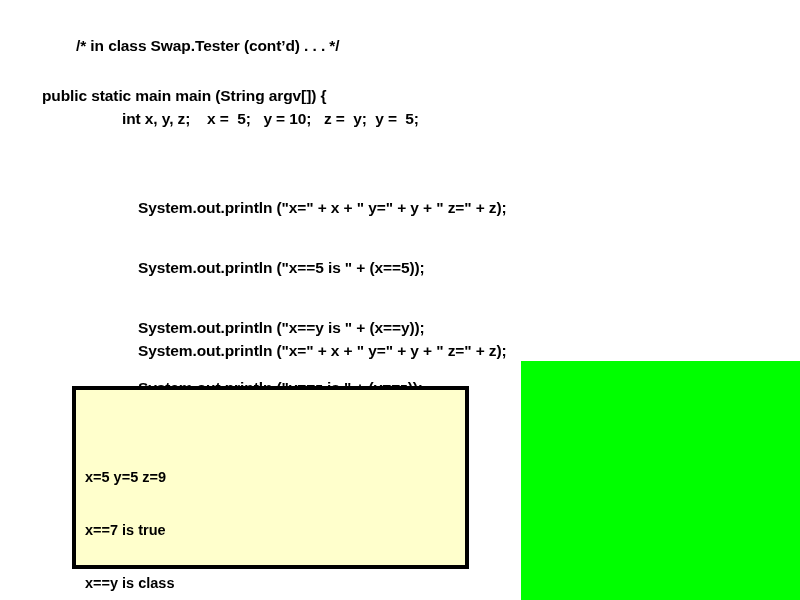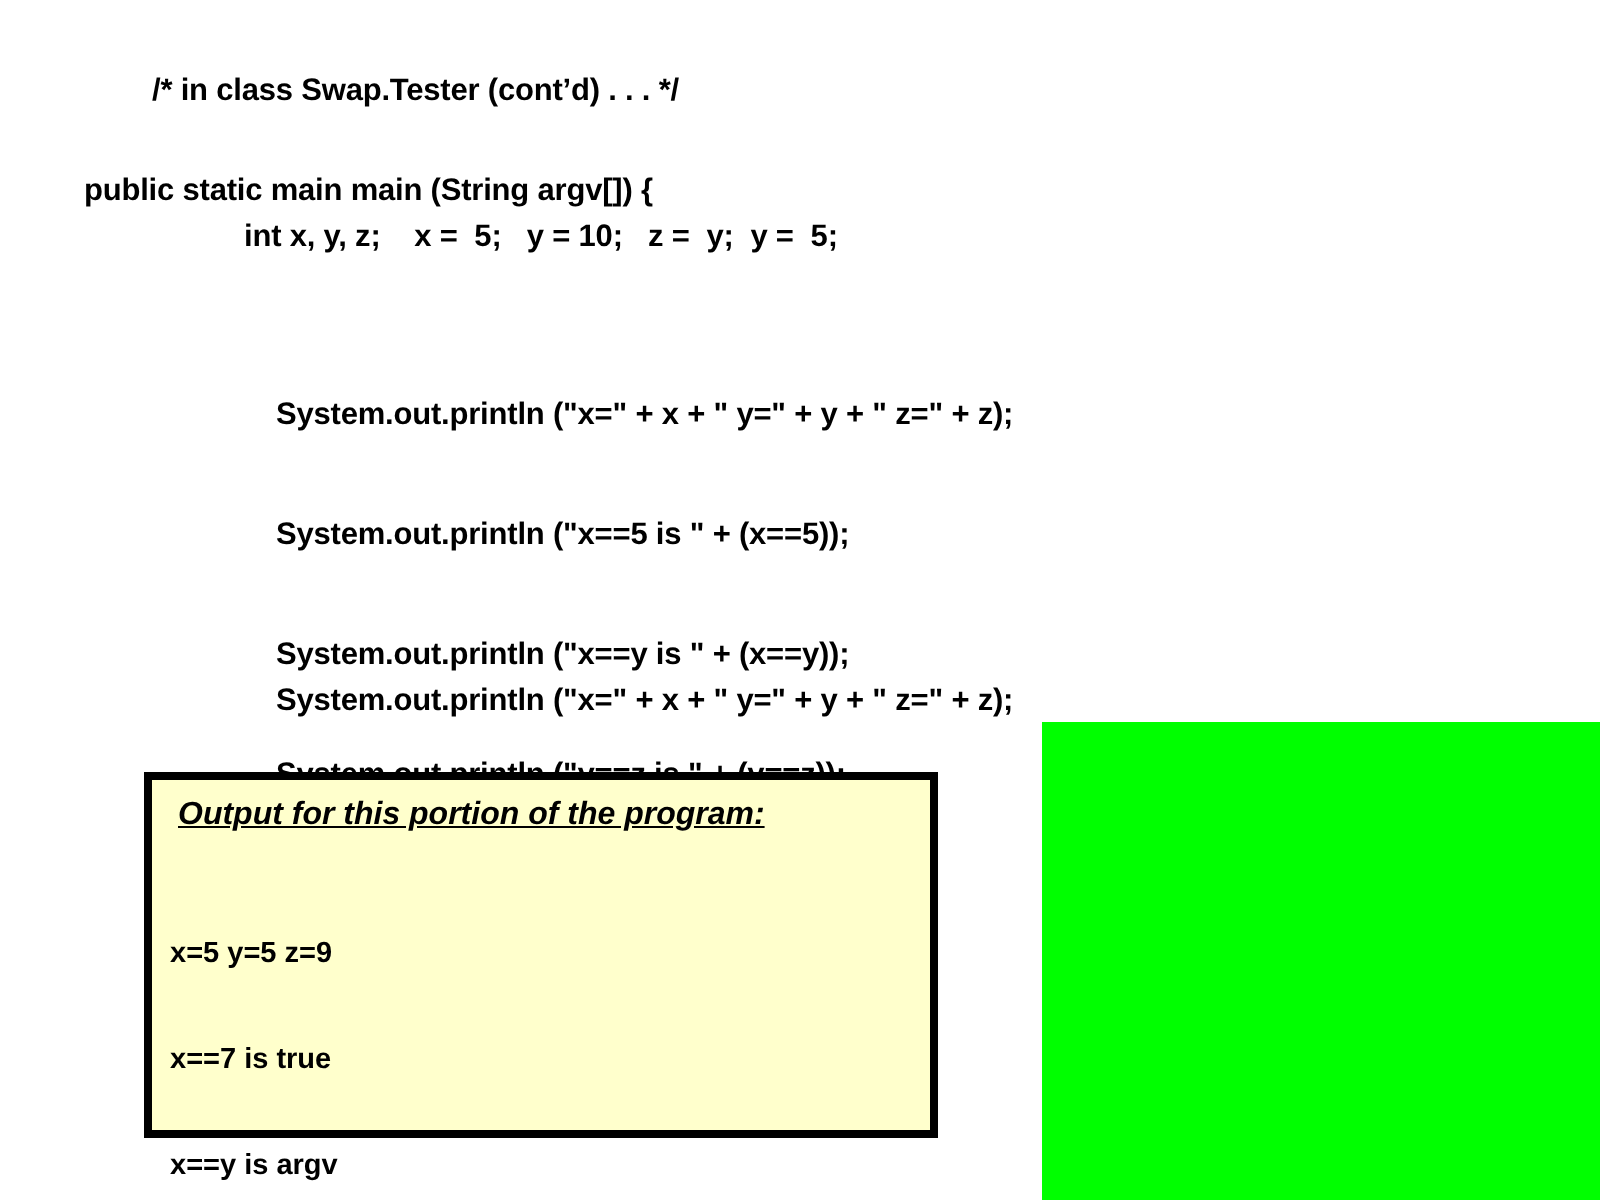--- a/index.html
+++ b/index.html
@@ -132,22 +132,21 @@
   </div>
 
   <div class="println-block-2">
     <div>System.out.println ("x=" + x + " y=" + y + " z=" + z);</div>
     <div>System.out.println ();</div>
   </div>
 
 </div>
 
 <div id="output-box">
-  <div id="output-heading">Output for this portion of the program:</div>
   <div id="output-lines">
     <div>x=5 y=5 z=9</div>
     <div>x==7 is true</div>
-    <div>x==y is argv</div>
+    <div>x==y is class</div>
     
     
     
   </div>
 </div>
 
 </body></html>

